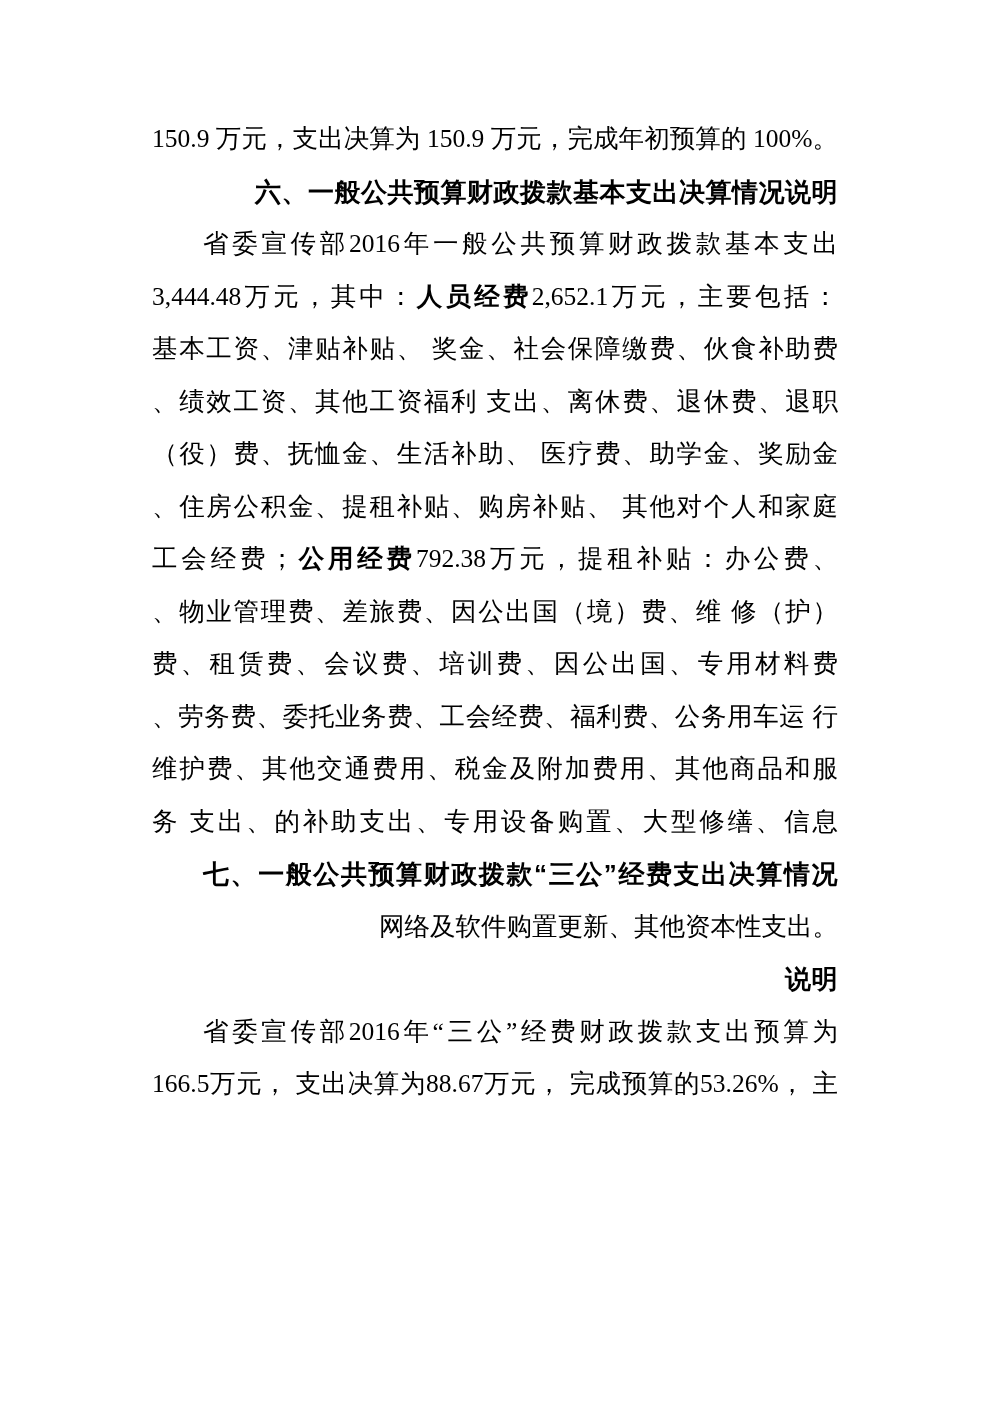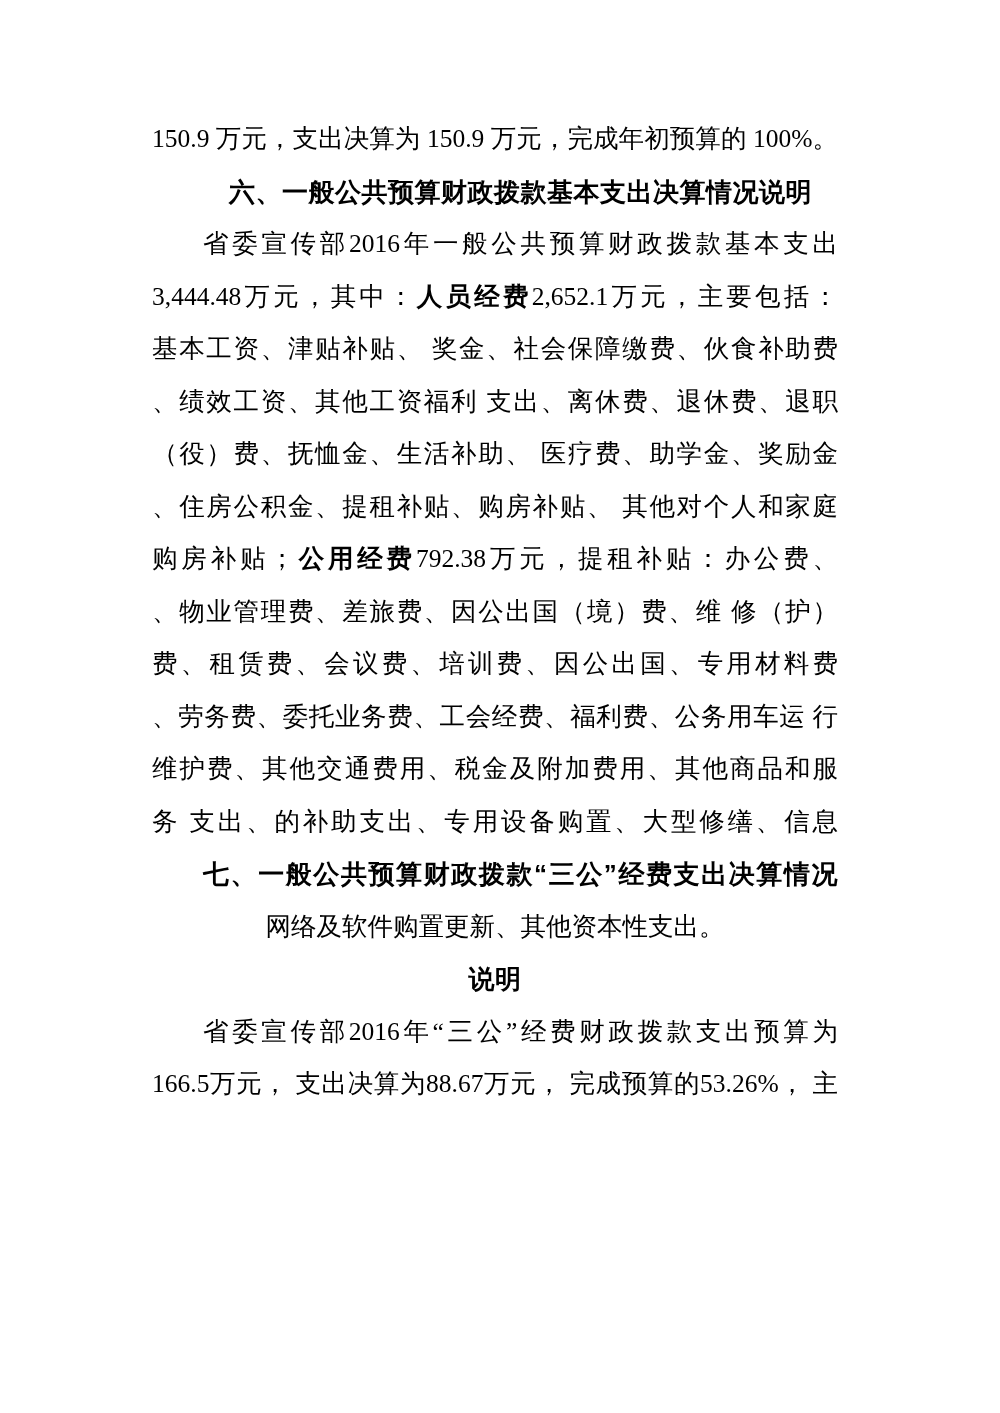--- a/index.html
+++ b/index.html
@@ -20,21 +20,21 @@
     left: 152px;
     top: 113px;
     width: 686px;
     font-family: "Liberation Serif", "DejaVu Serif", serif;
     font-size: 25.5px;
     color: #000000;
   }
   .line {
     line-height: 52.5px;
     height: 52.5px;
-    text-align: center;
+    text-align: right;
     word-break: keep-all;
     overflow-wrap: normal;
     white-space: pre-wrap;
   }
   
   .jl {
     text-align: justify;
     text-align-last: justify;
   }
   .indent {
@@ -62,21 +62,21 @@
 
     <div class="line jl indent">省委宣传部2016年一般公共预算财政拨款基本支出</div>
 
     <div class="line jl"><span>3,444.48万元，其中：</span><span class="b">人员经费</span><span>2,652.1万元，主要包括：</span></div>
 
     <div class="line jl">基本工资、津贴补贴、 奖金、社会保障缴费、伙食补助费</div>
     <div class="line jl">、绩效工资、其他工资福利 支出、离休费、退休费、退职</div>
     <div class="line jl">（役）费、抚恤金、生活补助、 医疗费、助学金、奖励金</div>
     <div class="line jl">、住房公积金、提租补贴、购房补贴、 其他对个人和家庭</div>
 
-    <div class="line jl"><span>购房补贴；</span><span class="b">公用经费</span><span>792.38万元，提租补贴：办公费、</span></div>
+    <div class="line jl"><span>工会经费；</span><span class="b">公用经费</span><span>792.38万元，提租补贴：办公费、</span></div>
 
     <div class="line jl">、物业管理费、差旅费、因公出国（境）费、维 修（护）</div>
     <div class="line jl">费、租赁费、会议费、培训费、因公出国、专用材料费</div>
     <div class="line jl">、劳务费、委托业务费、工会经费、福利费、公务用车运 行</div>
     <div class="line jl">维护费、其他交通费用、税金及附加费用、其他商品和服</div>
     <div class="line jl">务 支出、的补助支出、专用设备购置、大型修缮、信息</div>
     <div class="line heading indent jl">七、一般公共预算财政拨款“三公”经费支出决算情况</div>
 
     <div class="line">网络及软件购置更新、其他资本性支出。</div>
     <div class="line heading">说明</div>

